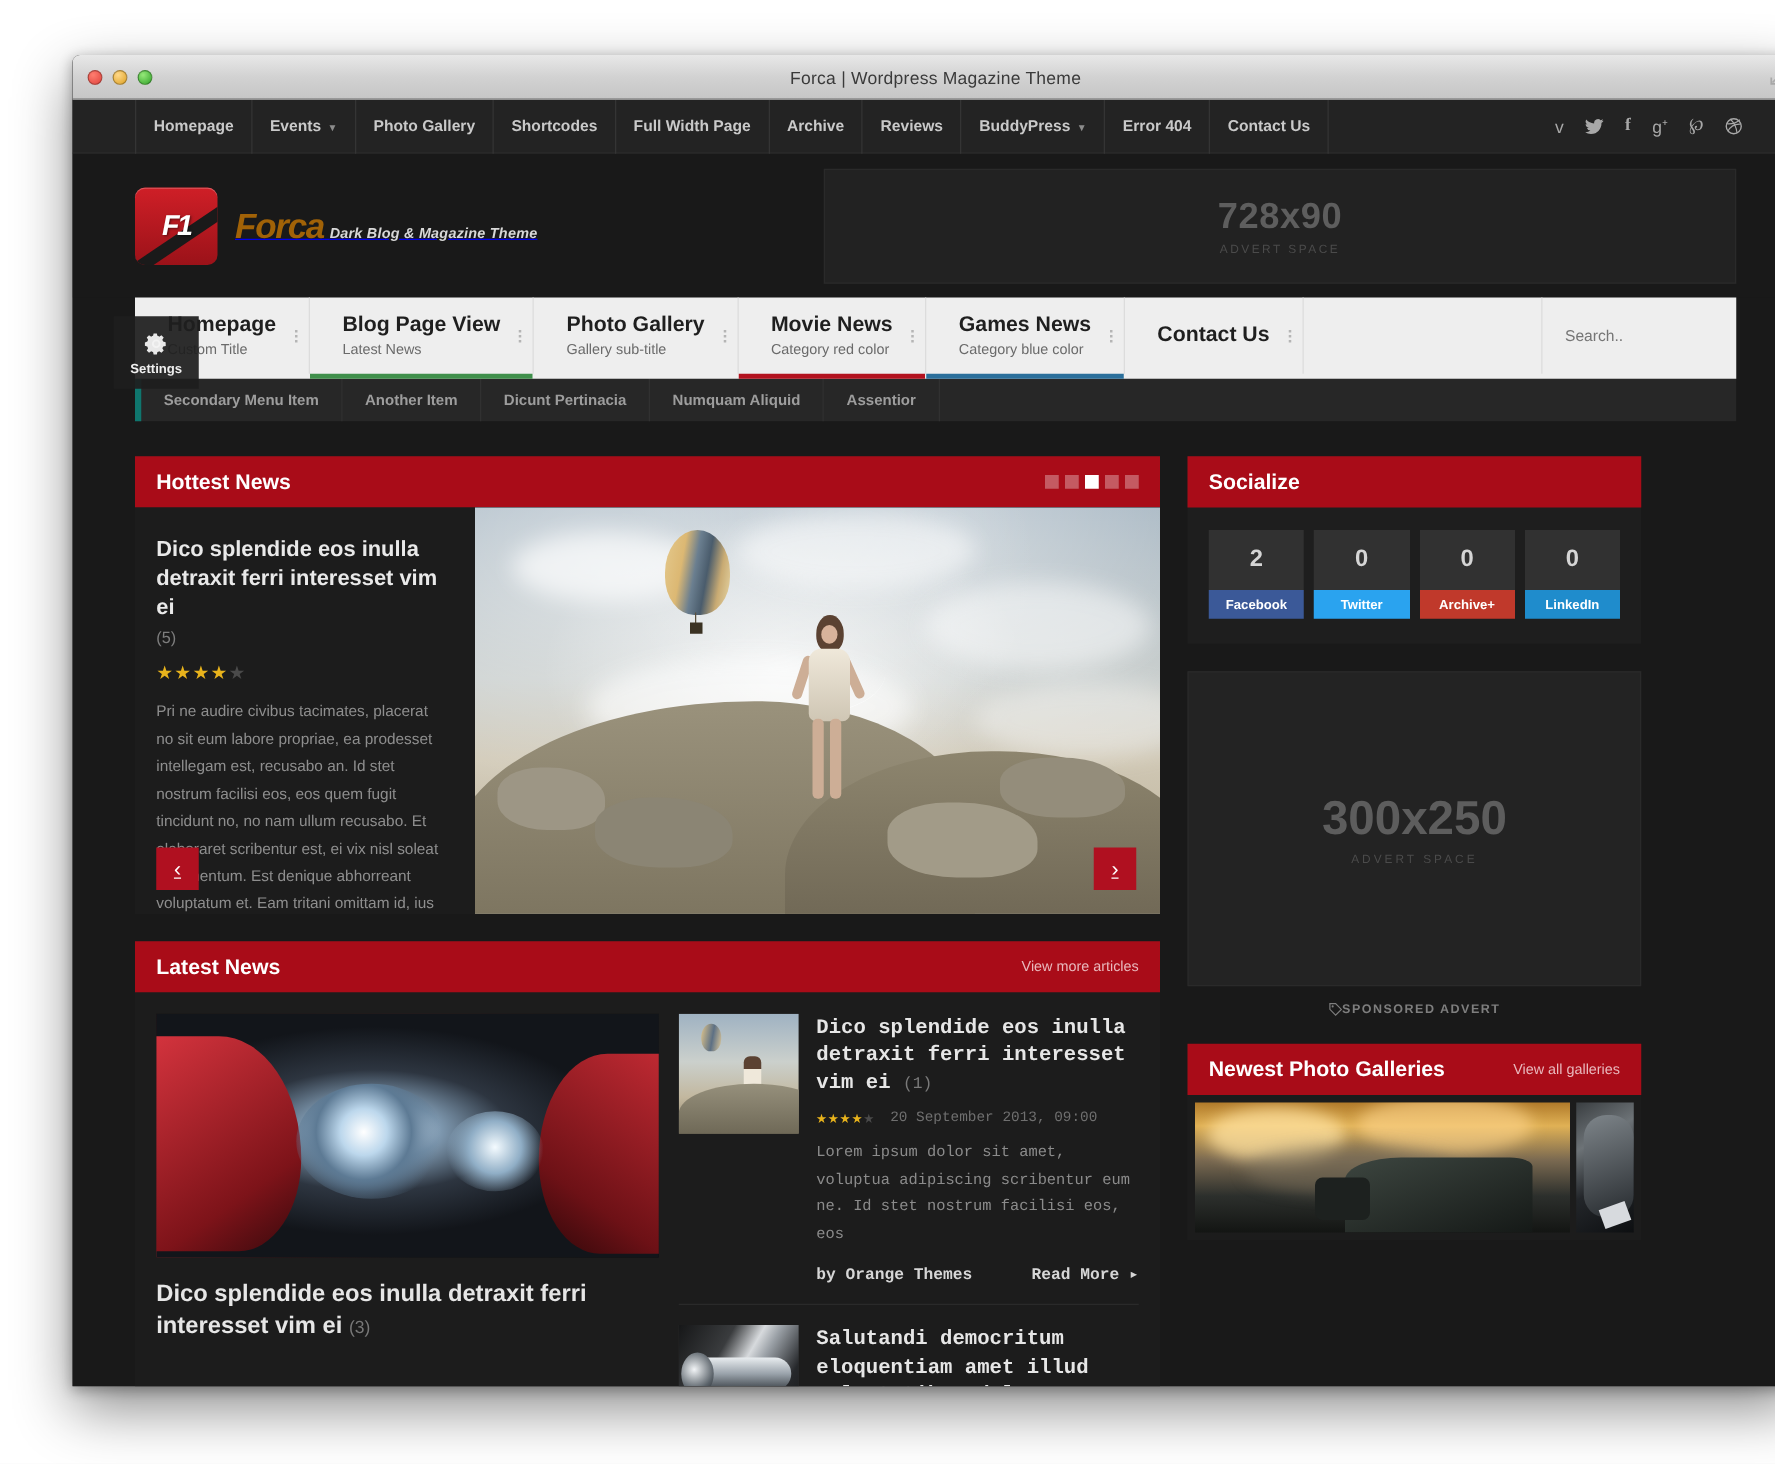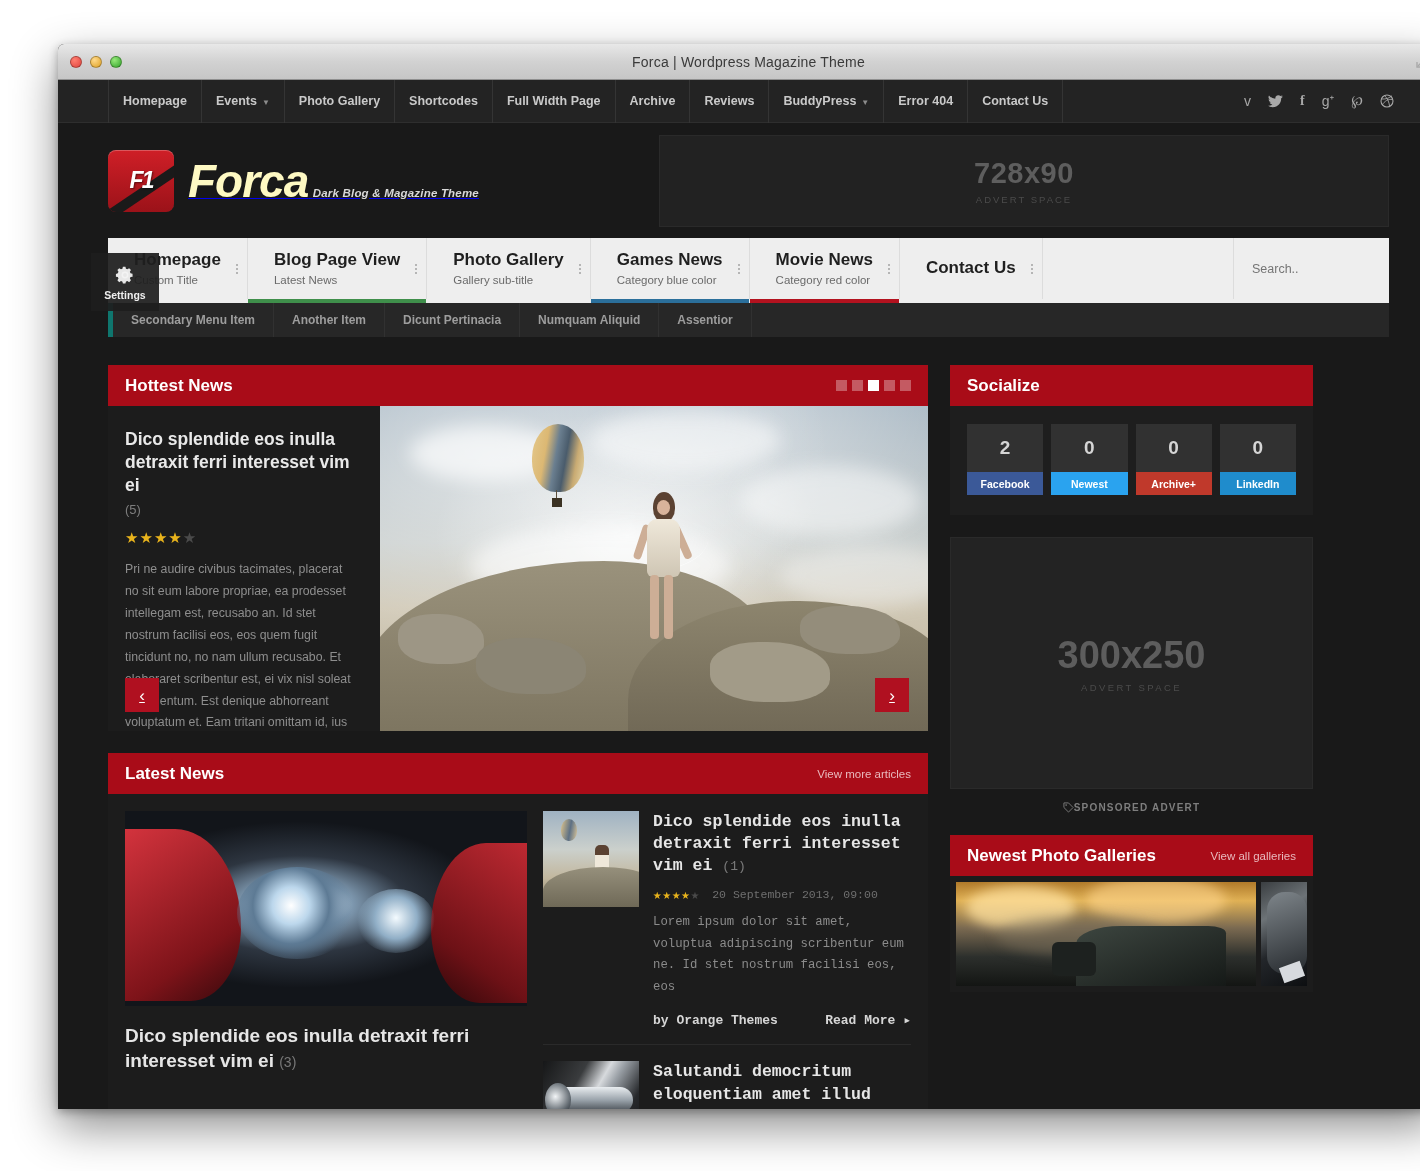--- a/index.html
+++ b/index.html
@@ -94,21 +94,21 @@
     color: #fff; font-size: 23px; font-weight: bold; font-style: italic;
     display: flex; align-items: center; justify-content: center;
     letter-spacing: -2px;
     text-shadow: 1px 1px 2px rgba(0,0,0,.5);
   }
   .logo-mark .slash {
     position: absolute; left: -10px; top: 34px; width: 100px; height: 10px;
     background: #1a1a1a; transform: rotate(-34deg);
   }
   .logo-text .name {
-    color: #fef9c3; font-size: 46px; font-weight: bold; font-style: italic;
+    color: #a16207; font-size: 28px; font-weight: bold; font-style: italic;
     line-height: 1; letter-spacing: -1px;
   }
   .logo-text .tag {
     color: #d8d8d8; font-size: 11.5px; font-style: italic; font-weight: bold;
     margin-top: 5px; letter-spacing: .2px;
   }
   .advert728 {
     margin-left: auto;
     width: 730px; height: 92px;
     background: #222222;
@@ -452,38 +452,38 @@
           <div class="navitem">
             <span class="t">Photo Gallery</span>
             <span class="s">Gallery sub-title</span>
             <span class="dots">
                 <i></i>
                 <i></i>
                 <i></i>
               </span>
           </div>
           <div class="navitem">
+            <span class="t">Movie News</span>
+            <span class="s">Category red color</span>
+            <span class="dots">
+                <i></i>
+                <i></i>
+                <i></i>
+              </span>
+            <span class="bar" style="background:#b3121f"></span>
+          </div>
+          <div class="navitem">
             <span class="t">Games News</span>
             <span class="s">Category blue color</span>
             <span class="dots">
                 <i></i>
                 <i></i>
                 <i></i>
               </span>
             <span class="bar" style="background:#2b6f9b"></span>
-          </div>
-          <div class="navitem">
-            <span class="t">Movie News</span>
-            <span class="s">Category red color</span>
-            <span class="dots">
-                <i></i>
-                <i></i>
-                <i></i>
-              </span>
-            <span class="bar" style="background:#b3121f"></span>
           </div>
           <div class="navitem center">
             <span class="t">Contact Us</span>
             <span class="dots">
                 <i></i>
                 <i></i>
                 <i></i>
               </span>
           </div>
           <div class="nav-spacer"></div>
@@ -649,21 +649,21 @@
               <span class="h">Socialize</span>
             </div>
             <div class="soc-body">
               <div class="soc-grid">
                 <div class="soc-card">
                   <div class="soc-num">2</div>
                   <div class="soc-lbl" style="background:#3b5998">Facebook</div>
                 </div>
                 <div class="soc-card">
                   <div class="soc-num">0</div>
-                  <div class="soc-lbl" style="background:#2aa3ef">Newest</div>
+                  <div class="soc-lbl" style="background:#2aa3ef">Twitter</div>
                 </div>
                 <div class="soc-card">
                   <div class="soc-num">0</div>
                   <div class="soc-lbl" style="background:#c0392b">Archive+</div>
                 </div>
                 <div class="soc-card">
                   <div class="soc-num">0</div>
                   <div class="soc-lbl" style="background:#1f8ccc">LinkedIn</div>
                 </div>
               </div>

